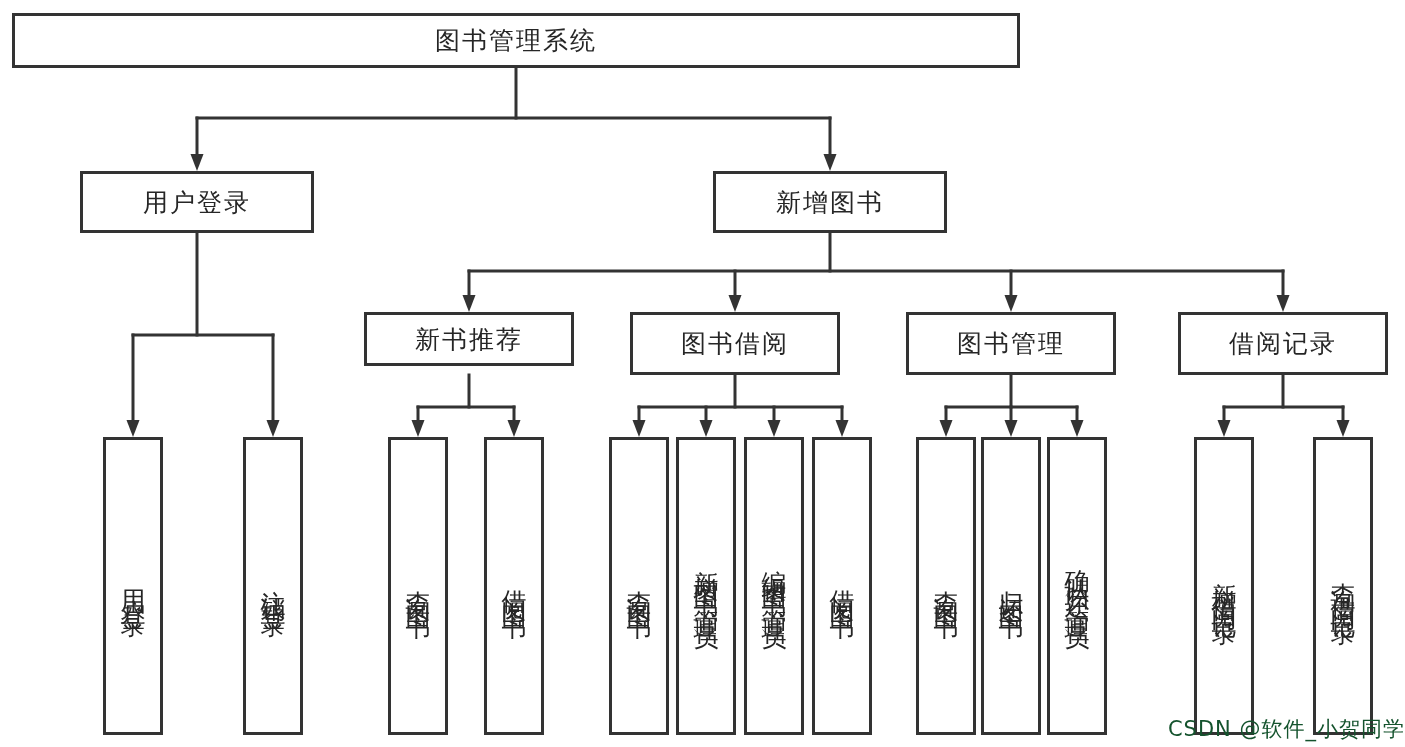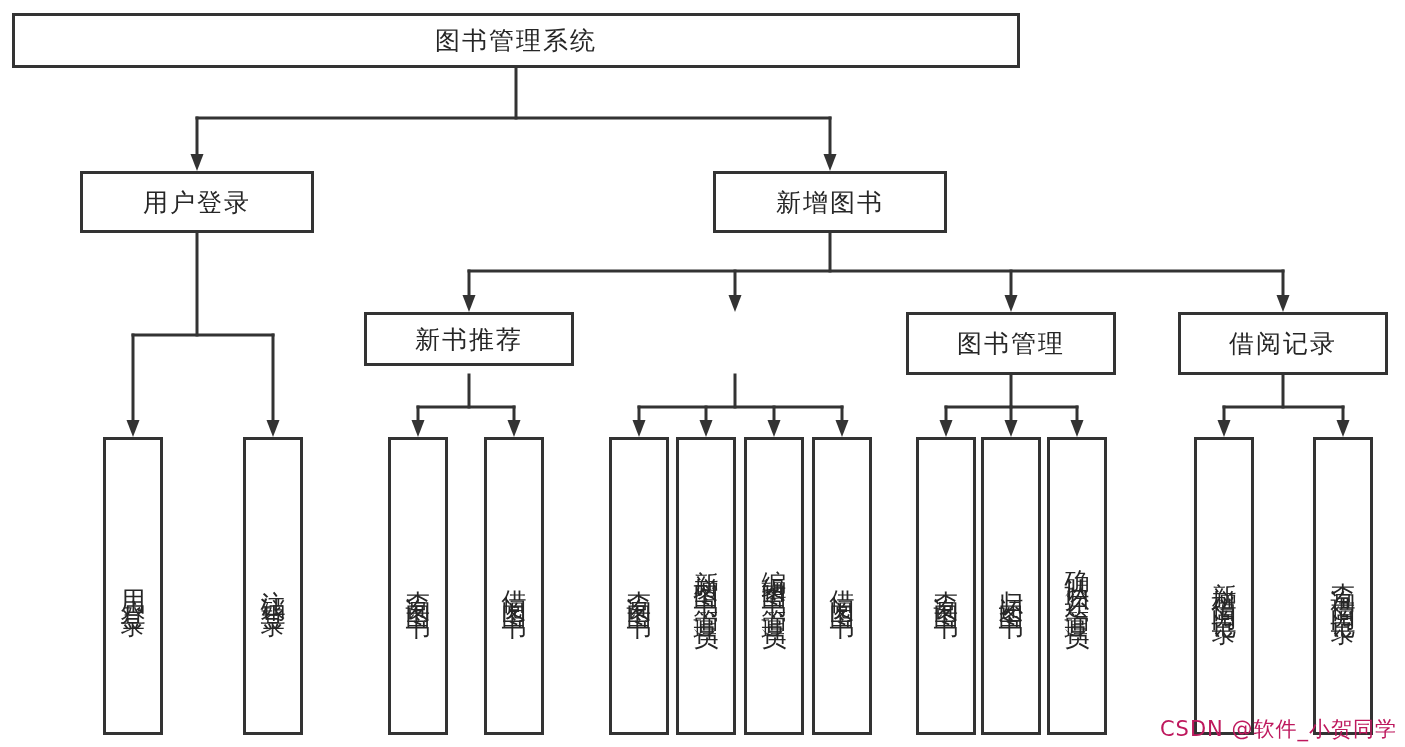--- a/index.html
+++ b/index.html
@@ -13,22 +13,22 @@
     border:3px solid #333333;color:#262626;
     display:flex;align-items:center;justify-content:center;
     font-size:25px;line-height:1;z-index:2;
   }
   .h{letter-spacing:2px;white-space:nowrap;}
   .v{
     writing-mode:vertical-rl;text-orientation:mixed;
     letter-spacing:8px;
   }
   .watermark{
-    position:absolute;right:8px;bottom:4px;z-index:9;
-    color:#be185d;font-size:21px;letter-spacing:1px;white-space:nowrap;margin-top:32px;
+    position:absolute;right:0;bottom:4px;z-index:9;
+    color:#14532d;font-size:21px;letter-spacing:1px;white-space:nowrap;margin-top:32px;
   }
 </style>
 </head>
 <body>
 
 <div class="canvas">
 
   <svg class="connectors" width="1405" height="747" viewBox="0 0 1405 747">
     <g stroke="#333333" stroke-width="3" fill="none" stroke-linecap="square">
 
@@ -97,20 +97,21 @@
       <polygon points="1336.5,420 1349.5,420 1343,437"></polygon>
     </g>
   </svg>
 
   <div class="box h" style="left:12px;top:13px;width:1008px;height:55px">图书管理系统</div>
 
   <div class="box h" style="left:80px;top:171px;width:234px;height:62px">用户登录</div>
   <div class="box h" style="left:713px;top:171px;width:234px;height:62px">新增图书</div>
 
   <div class="box h" style="left:364px;top:312px;width:210px;height:54px">新书推荐</div>
+  <div class="box h" style="left:630px;top:312px;width:210px;height:63px">图书借阅</div>
   <div class="box h" style="left:906px;top:312px;width:210px;height:63px">图书管理</div>
   <div class="box h" style="left:1178px;top:312px;width:210px;height:63px">借阅记录</div>
 
   <div class="box v" style="left:103px;top:437px;width:60px;height:298px">用户登录</div>
   <div class="box v" style="left:243px;top:437px;width:60px;height:298px">注销登录</div>
 
   <div class="box v" style="left:388px;top:437px;width:60px;height:298px">查询图书</div>
   <div class="box v" style="left:484px;top:437px;width:60px;height:298px">借阅图书</div>
 
   <div class="box v" style="left:609px;top:437px;width:60px;height:298px">查询图书</div>

